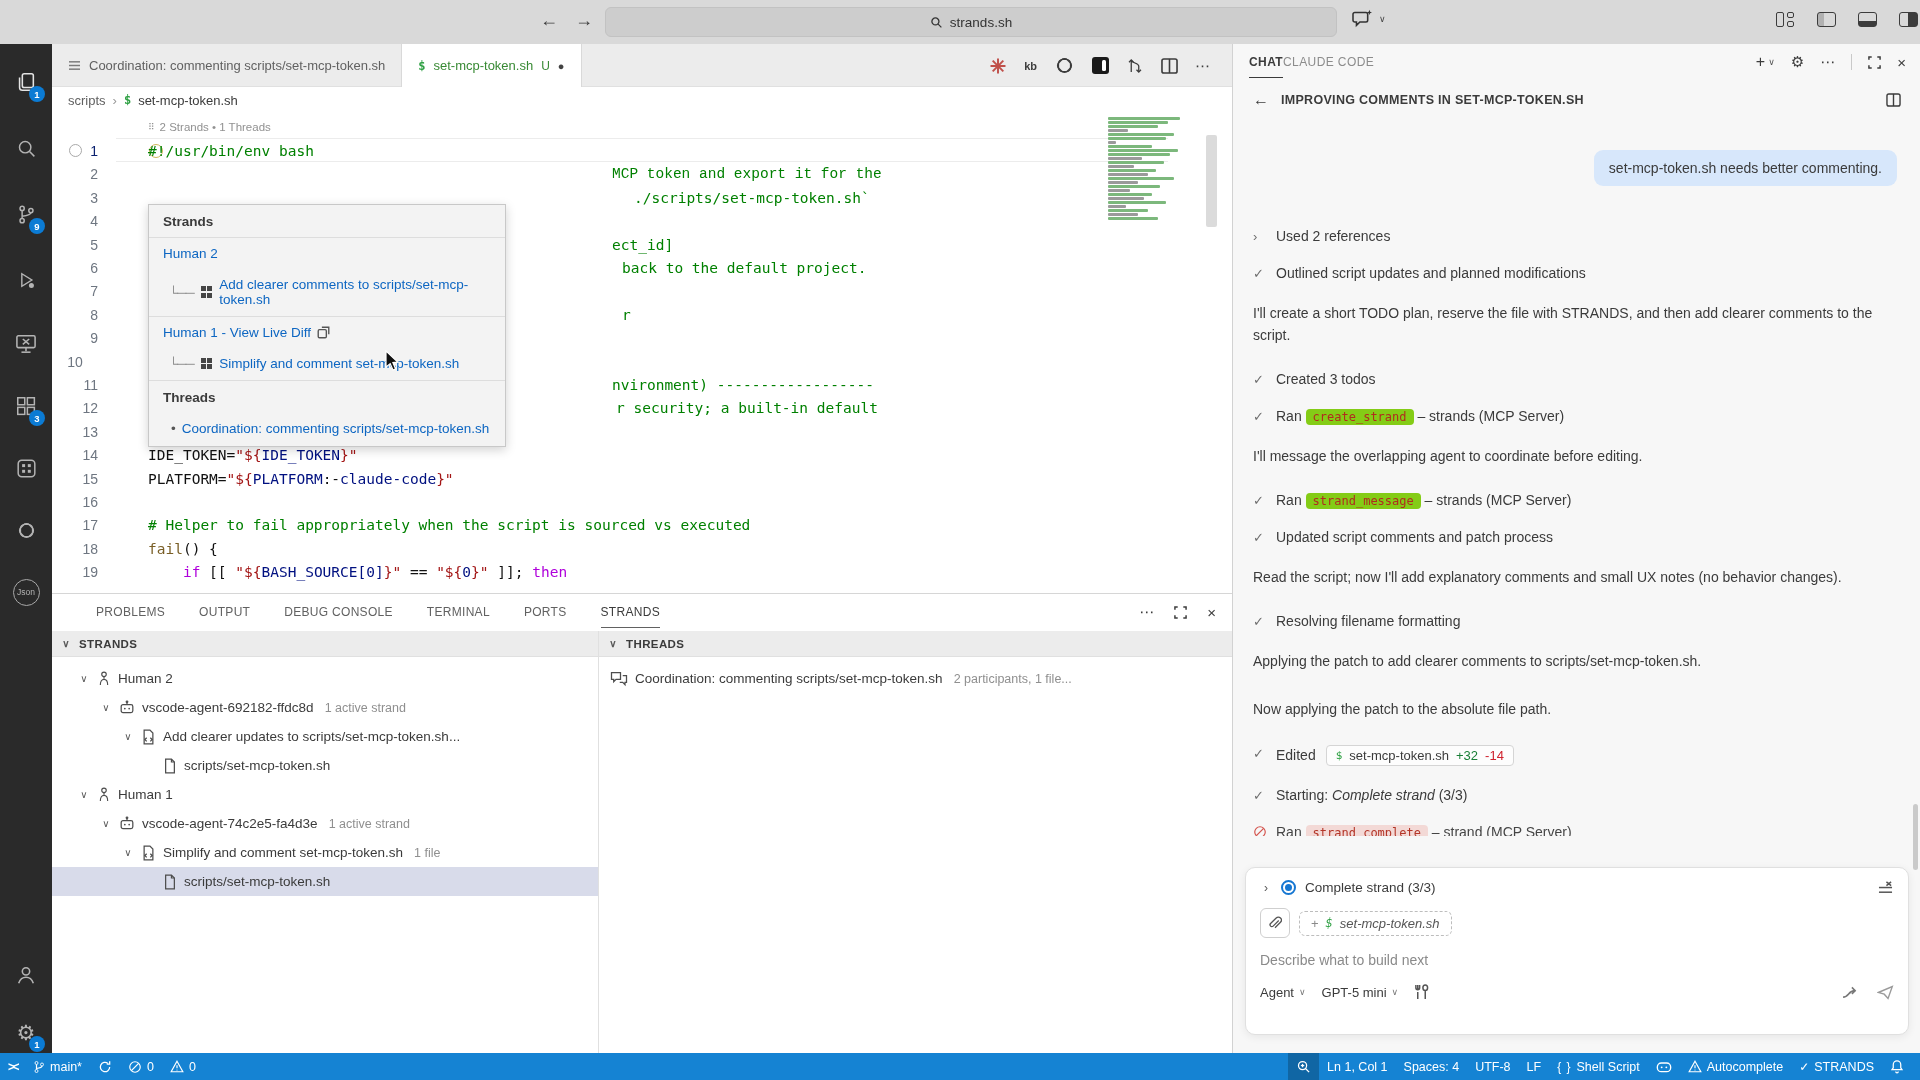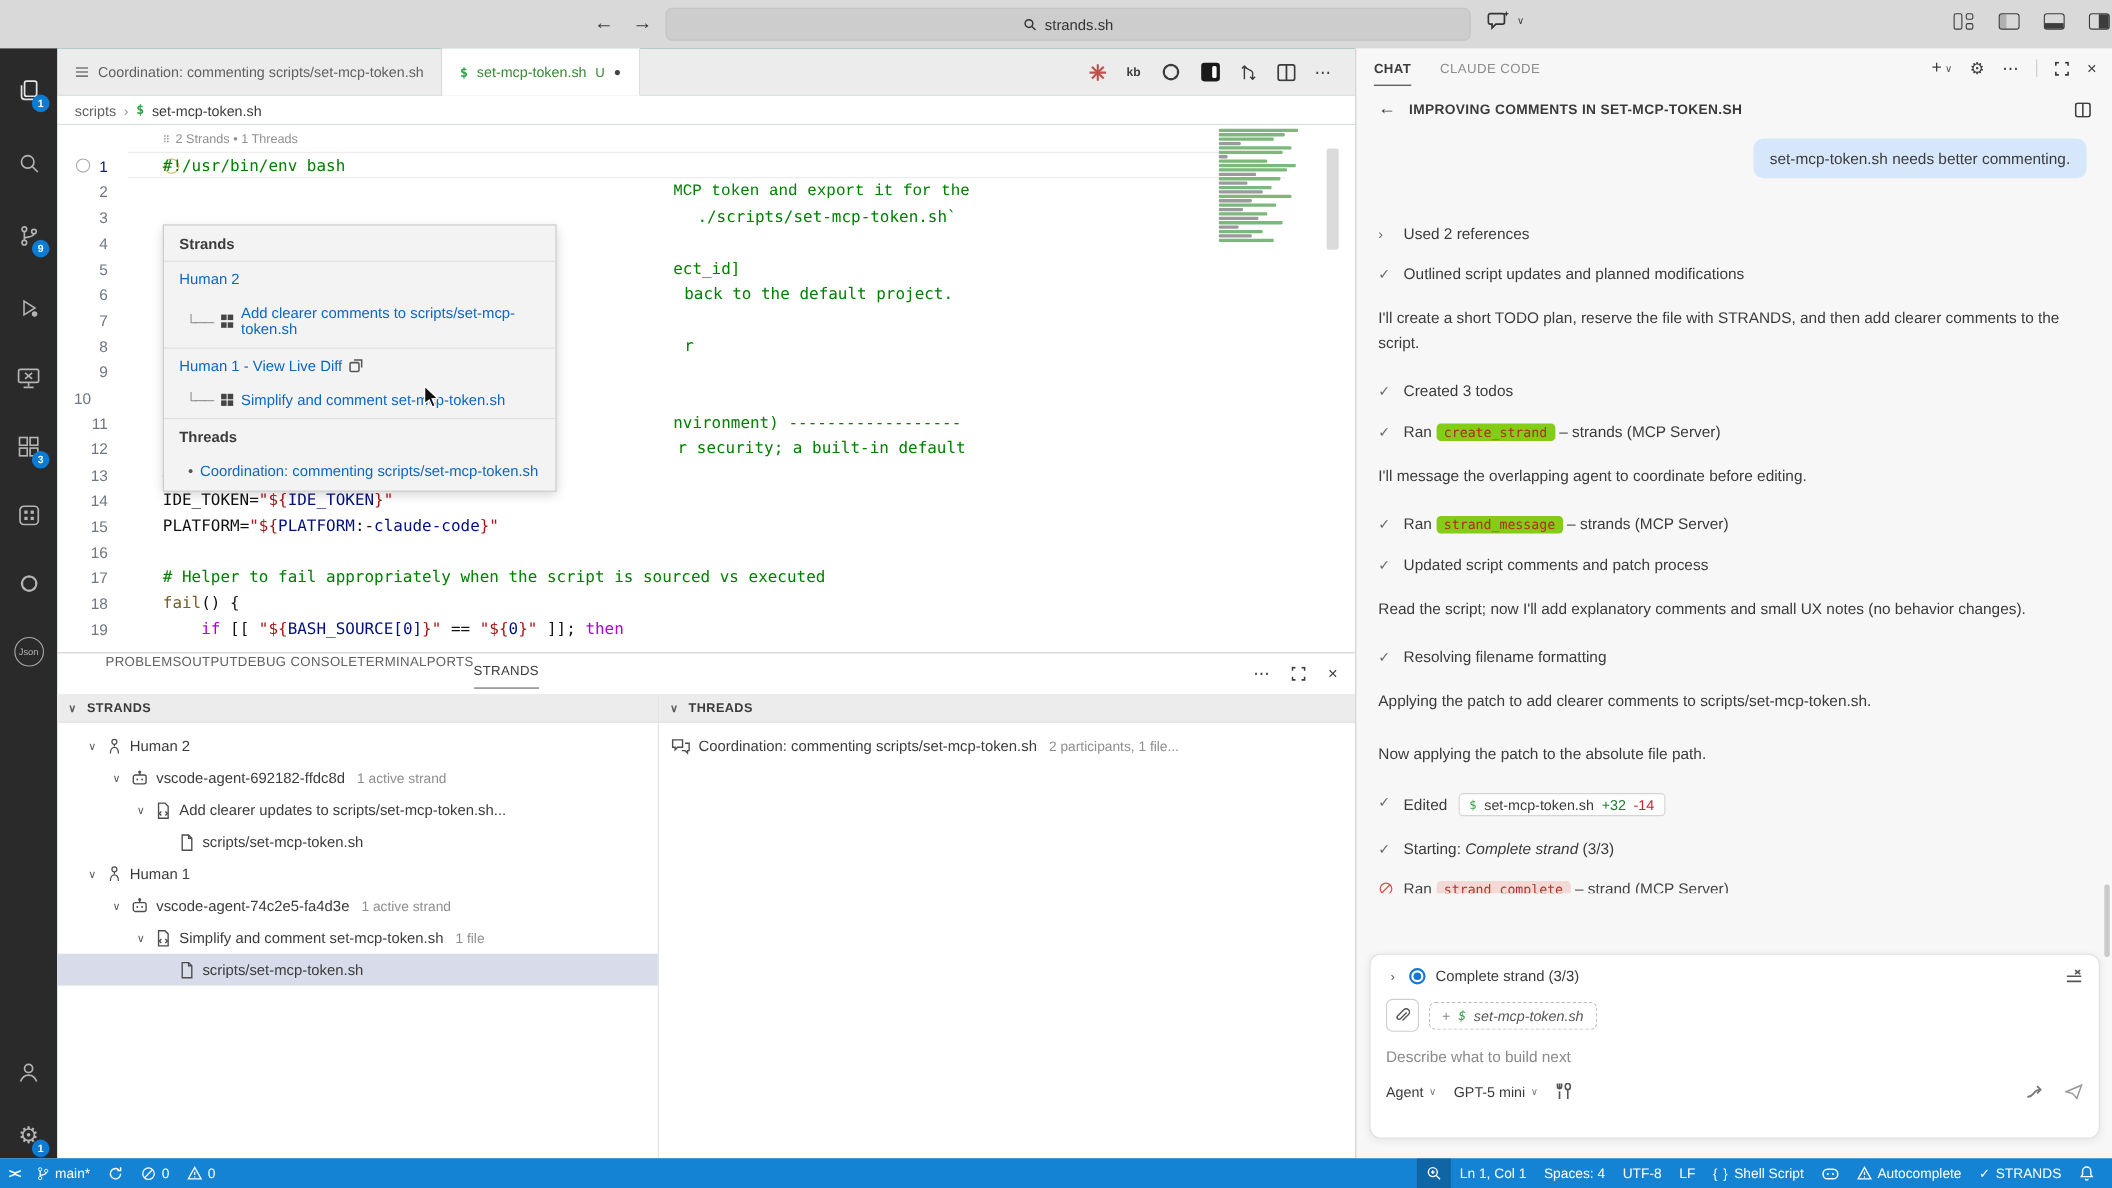--- a/index.html
+++ b/index.html
@@ -55,40 +55,40 @@
   .pop-sub { color:#0d66c2; padding:8px 14px 9px 20px; display:flex; align-items:center; gap:7px; }
   .elbow { color:#8a8a8a; letter-spacing:-1px; font-size:13px; }
   .grid4 { display:inline-grid; grid-template-columns:5px 5px; gap:1.5px; }
   .grid4 i { width:5px; height:5px; background:#454545; }
   .pop-bullet { color:#0d66c2; padding:8px 14px 10px 22px; }
   .pop-bullet b { color:#555; font-weight:normal; margin-right:6px; }
   #cursor { position:absolute; left:333px; top:237px; z-index:9; }
 
   
   #panel { position:absolute; left:0; top:549px; width:1180px; height:460px; background:#fff; border-top:1px solid #d6d6d6; }
-  #panel-tabs { position:absolute; left:44px; top:0; height:36px; display:flex; align-items:flex-start; font-size:12px; letter-spacing:.3px; color:#616161; }
+  #panel-tabs { position:absolute; left:44px; top:0; height:36px; display:flex; gap:34px; align-items:center; font-size:12px; letter-spacing:.3px; color:#616161; }
   .ptab.active { color:#3b3b3b; border-bottom:1.5px solid #616161; padding:9px 0 8px; }
   #panel-actions { position:absolute; right:16px; top:0; height:36px; display:flex; gap:20px; align-items:center; color:#3c3c3c; }
   .sec-head { position:absolute; top:37px; height:26px; background:#ececec; border-bottom:1px solid #e0e0e0; display:flex; align-items:center; gap:7px; font-size:11.5px; font-weight:bold; color:#3b3b3b; letter-spacing:.4px; padding-left:8px; }
   #panel-divider { position:absolute; left:546px; top:37px; width:1px; height:423px; background:#e0e0e0; }
   .trow { position:absolute; height:29px; display:flex; align-items:center; gap:7px; font-size:13.5px; color:#3b3b3b; white-space:nowrap; }
   .trow .meta { color:#8f8f8f; font-size:12.5px; margin-left:4px; }
   .trow.selected { background:#d8dbea; }
   .chev { color:#5a5a5a; font-size:10px; width:12px; text-align:center; }
   .ticon { color:#4d4d4d; }
 
   
   #chat { position:absolute; left:1232px; top:44px; width:688px; height:1009px; background:#f7f7f7; border-left:1px solid #d2d2d2; }
-  #chat-tabs { position:absolute; left:16px; top:0; height:36px; display:flex; gap:26px; align-items:center; font-size:12px; letter-spacing:.4px; }
+  #chat-tabs { position:absolute; left:16px; top:0; height:36px; display:flex; align-items:center; font-size:12px; letter-spacing:.4px; }
   #chat-tab-active { color:#3b3b3b; font-weight:bold; border-bottom:1.5px solid #3b3b3b; padding:9px 0 8px; }
   #chat-tab-2 { color:#8c8c8c; }
   #chat-actions { position:absolute; right:14px; top:0; height:36px; display:flex; gap:16px; align-items:center; color:#3c3c3c; }
   #thread-head { position:absolute; left:0; top:40px; width:688px; height:32px; display:flex; align-items:center; gap:12px; padding:0 20px; }
   #thread-title { font-size:12.5px; font-weight:bold; color:#3b3b3b; letter-spacing:.3px; flex:1; }
-  #chat-msgs { position:absolute; left:0; top:64px; width:688px; height:743px; overflow:hidden; padding:18px 20px 0; }
+  #chat-msgs { position:absolute; left:0; top:88px; width:688px; height:743px; overflow:hidden; padding:18px 20px 0; }
   .bubble { background:#d7e7fb; color:#3b3b3b; font-size:14px; border-radius:9px; padding:10px 15px; margin:0 4px 42px auto; width:fit-content; max-width:520px; }
   .crow { display:flex; align-items:flex-start; gap:11px; color:#3b3b3b; font-size:14px; margin-bottom:21px; }
   .crow .ci { color:#6e6e6e; width:12px; font-size:13px; flex:none; padding-top:1px; }
   .para { color:#3b3b3b; font-size:14px; line-height:1.58; margin:4px 0 25px; }
   .code-chip { font-family:"DejaVu Sans Mono", monospace; font-size:12px; color:#b02c1e; background:#84cc16; border-radius:4px; padding:1px 7px; }
   .edit-chip { display:inline-flex; align-items:center; gap:7px; border:1px solid #d5d5d5; background:#fdfdfd; border-radius:4px; padding:2px 9px; font-size:13px; color:#3b3b3b; }
   .edit-chip .dl { font-family:"DejaVu Sans Mono", monospace; font-size:11px; color:#2ea043; }
   .add { color:#1a7f37; } .del { color:#cf222e; }
   .clipped { opacity:.95; }
   .clipped .ci { color:#d24a43; }

